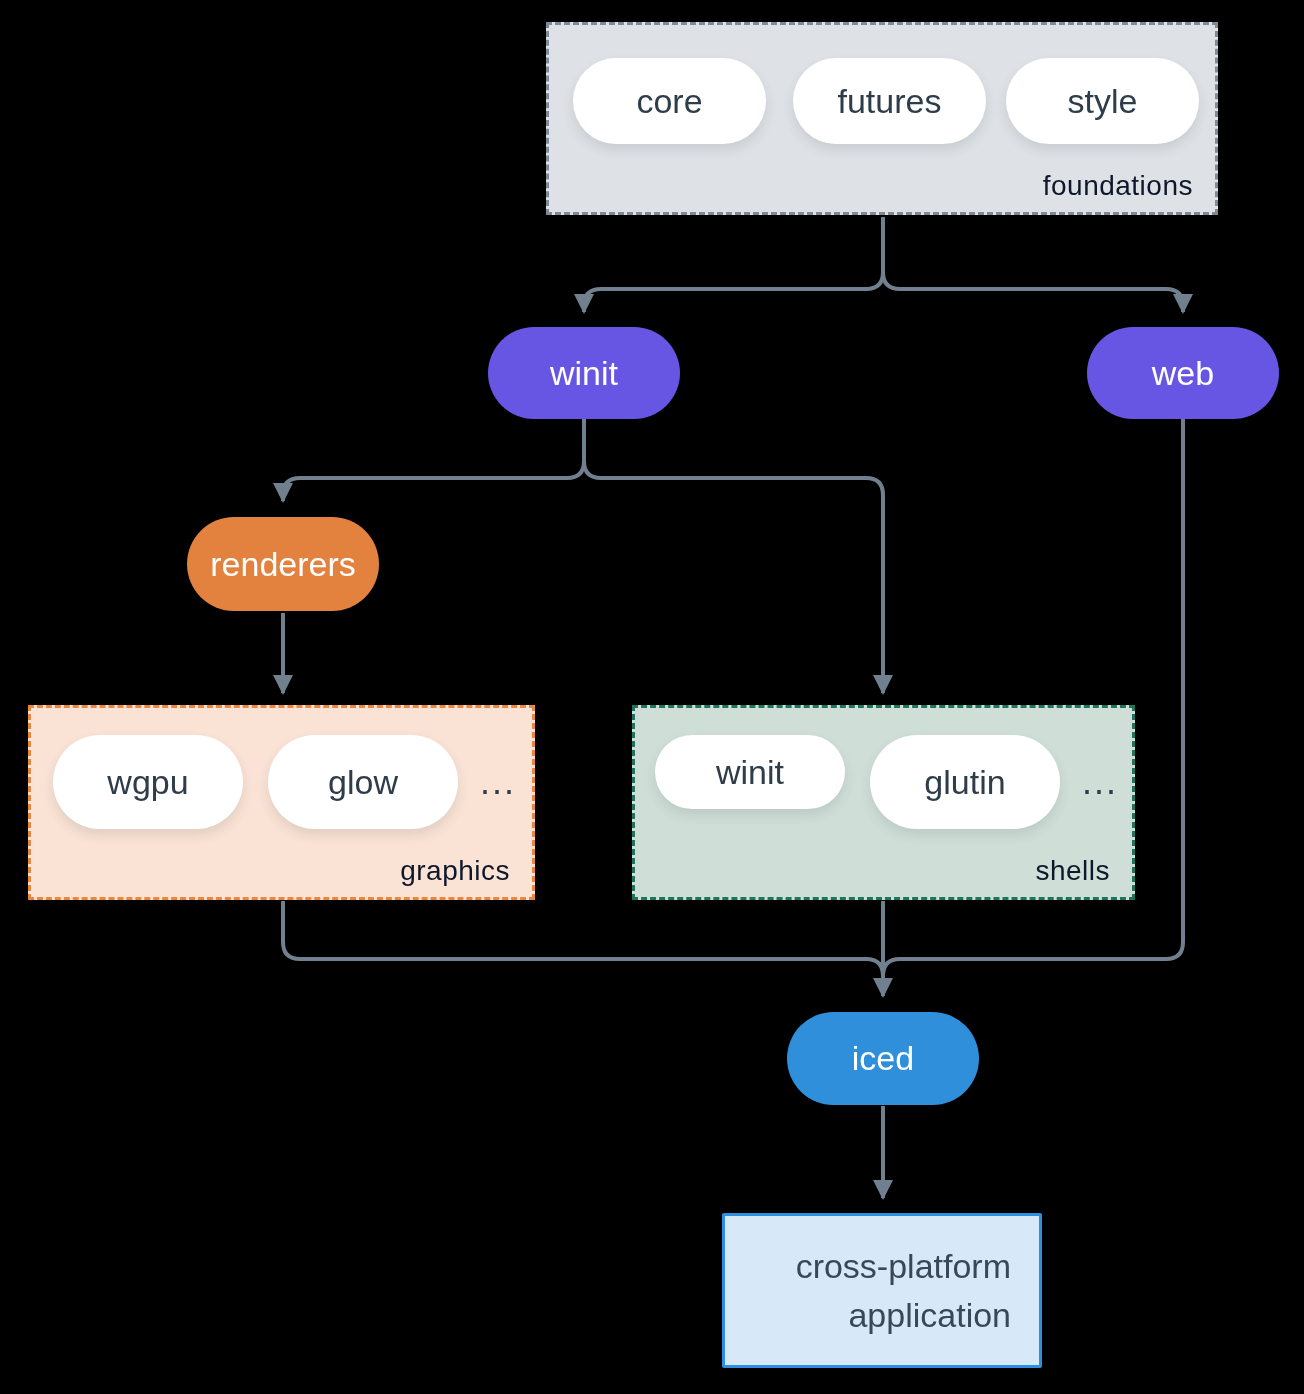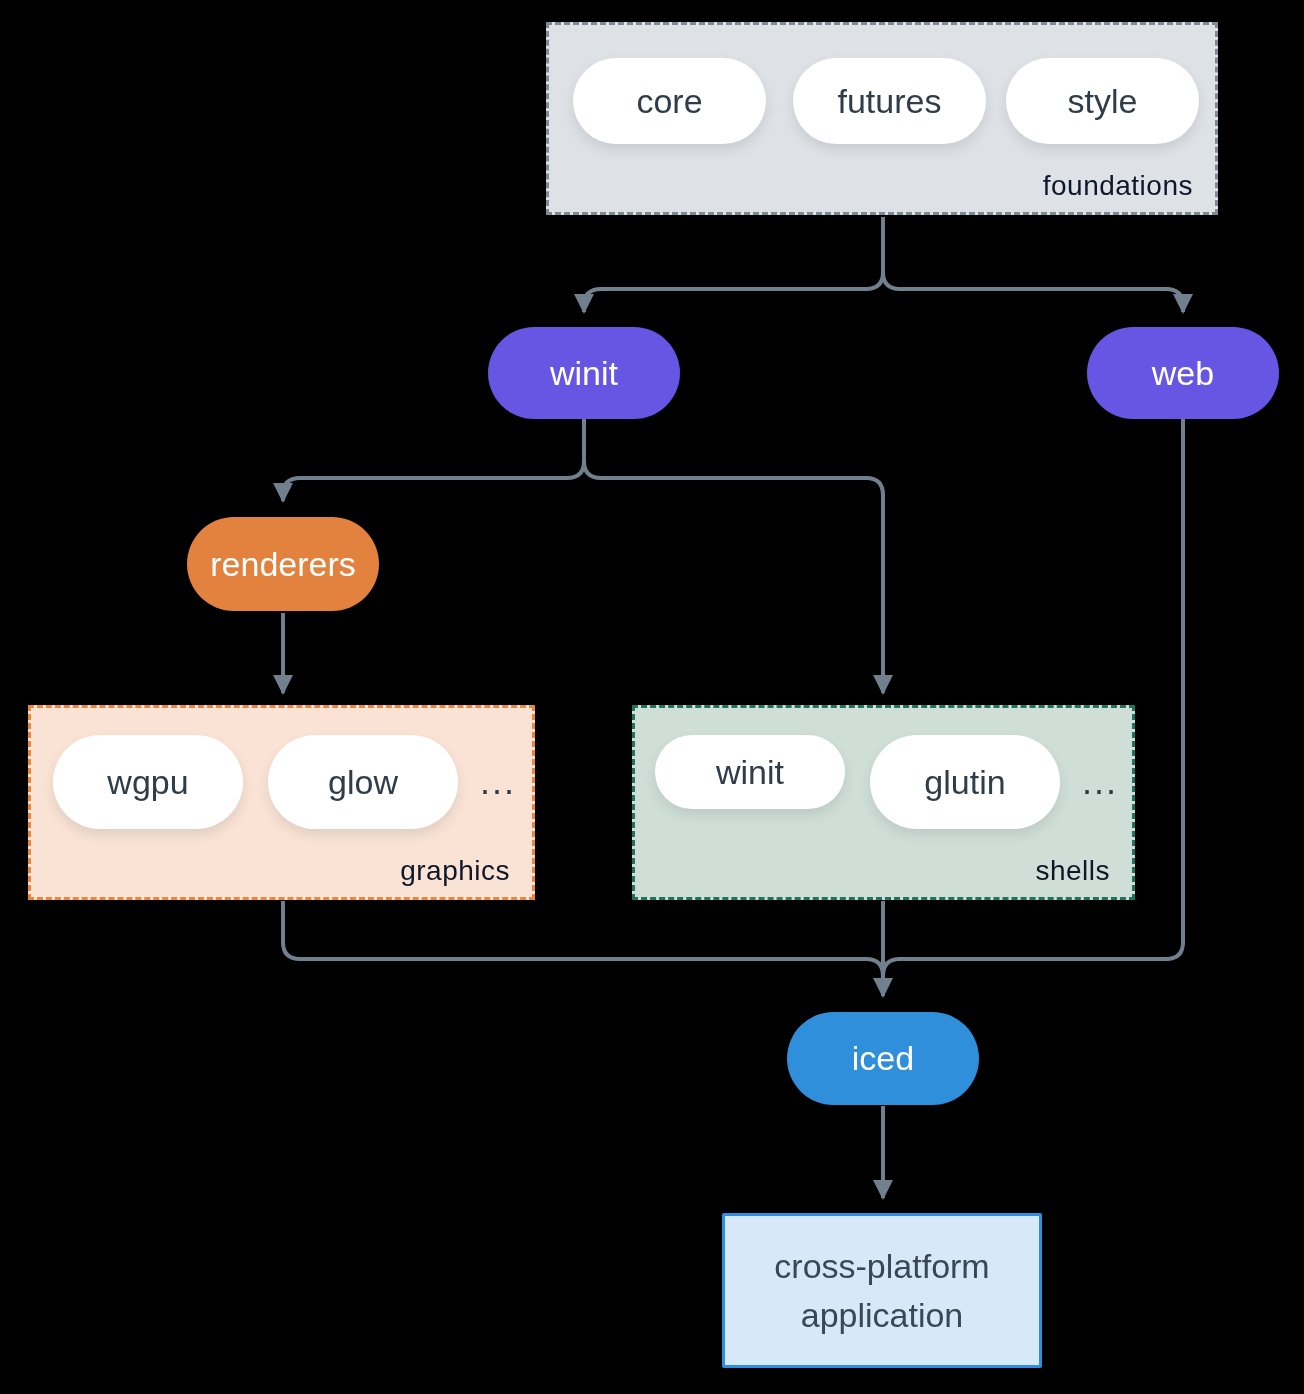--- a/index.html
+++ b/index.html
@@ -95,21 +95,21 @@
     position: absolute;
     left: 722px; top: 1213px;
     width: 320px; height: 155px;
     box-sizing: border-box;
     background: #d7e9f9;
     border: 3px solid #2e8fe0;
     border-radius: 2px;
     display: flex;
     align-items: center;
     justify-content: center;
-    text-align: center;
+    text-align: right;
     font-size: 34px;
     line-height: 1.42;
     color: #3a4856;
     padding: 0 28px;
   }
 </style>
 </head>
 <body>
 
 <div class="canvas">

